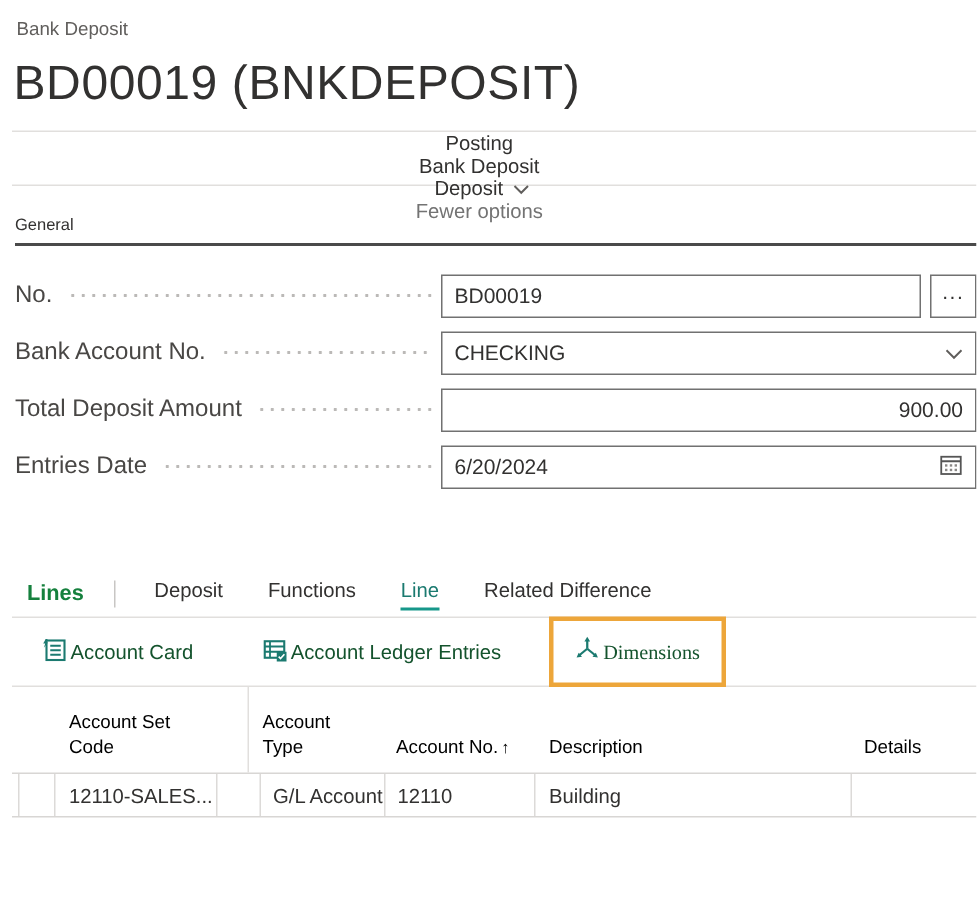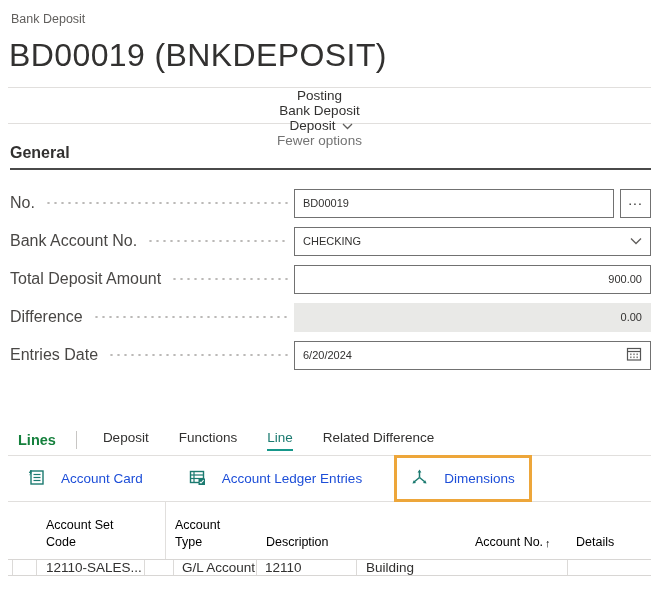--- a/index.html
+++ b/index.html
@@ -20,35 +20,35 @@
     height:37px; display:flex; align-items:center;
     padding-left:14px; font-size:13.5px;flex-direction:column;
   }
   .ab-item { margin-right:34px; color:#323130; cursor:default; }
   .ab-divider { width:1px; height:20px; background:#c8c6c4; margin:0 18px 0 0; }
   .ab-automate { display:flex; align-items:center; gap:7px; margin-right:30px; }
   .ab-gray { color:#737373; }
 
   
   .section-heading {
-    margin:20px 0 0 2px; font-size:16px; font-weight:bold; color:#323130;
+    margin:20px 0 0 2px; font-size:11px; font-weight:normal; color:#323130;
     padding-bottom:6px; border-bottom:2px solid #4a4a4a;
   }
   .fields { margin-top:14px; padding-left:2px; }
   .field-row { display:flex; align-items:center; height:38px; }
   .f-label { font-size:16px; color:#494745; white-space:nowrap; }
   .f-leader {
     flex:1; height:2px; margin:0 6px 0 10px;
     background-image:radial-gradient(circle,#bbb9b7 1px,transparent 1.3px);
     background-size:7px 2px; background-repeat:repeat-x; background-position:left center;
   }
   .f-ctrl { flex:none; width:357px; display:flex; align-items:center; }
   .input {
     height:29px; border:1px solid #717171; background:#fff;
-    display:flex; align-items:center; padding:0 8px; font-size:11px; width:357px;
+    display:flex; align-items:center; padding:0 8px; font-size:14px; width:357px;
   }
   .input.short { width:320px; }
   .input.right { justify-content:flex-end; }
   .input.between { justify-content:space-between; }
   .input.disabled { background:#e9e9e7; border-color:#e9e9e7; justify-content:flex-end; }
   .assist-btn {
     width:31px; height:29px; margin-left:6px; border:1px solid #717171; background:#fff;
     display:flex; align-items:center; justify-content:center;
     font-size:14px; letter-spacing:1px; color:#323130; cursor:pointer; padding-bottom:6px;
   }
@@ -58,43 +58,43 @@
   .lines-title { font-weight:bold; font-size:14.5px; margin-right:20px; color:#15803d; }
   .lines-divider { width:1px; height:18px; background:#c8c6c4; margin-right:26px; }
   .tab { margin-right:30px; padding-bottom:4px; border-bottom:2px solid transparent; color:#323130; cursor:pointer; }
   .tab.active { color:#1b7a70; border-bottom-color:#16978a; }
 
   .line-toolbar {
     margin-top:2px; height:47px; display:flex; align-items:center;
     border-top:1px solid #e1dfdd; border-bottom:1px solid #e1dfdd;
     padding-left:20px; font-size:13.5px;
   }
-  .tb-btn { display:flex; align-items:center; gap:16px; margin-right:46px; color:#1d4ed8; cursor:pointer; }
+  .tb-btn { display:flex; align-items:center; gap:2px; margin-right:46px; color:#14532d; cursor:pointer; }
   .tb-btn svg { flex:none; }
   .hl-box {
     height:47px; margin:0 0 0 -14px; padding:0 14px;
-    border:3px solid #eda63a; display:flex; align-items:center;
+    border:3px solid #eda63a; display:flex; align-items:center;font-family:Liberation Serif, serif;
   }
   .hl-box .tb-btn { margin-right:0; }
 
   
   .grid-header { display:flex; height:57px; font-size:12.5px; color:#000000; }
   .th { display:flex; align-items:flex-end; padding-bottom:8px; line-height:1.35; }
   .th-sel  { width:25px; margin-left:4px; }
   .th-asc  { width:129px; padding:0 10px 8px 9px; border-right:1px solid #e1dfdd; }
   .th-asc span { max-width:74px; }
   .th-type { width:91px; padding-left:9px; }
   .th-type span { max-width:54px; }
   .th-no   { width:100px; padding-left:7px; white-space:nowrap; }
   .th-desc { width:211px; padding-left:9px; }
   .th-det  { width:79px; padding-left:8px; }
   .sort-arrow { font-size:11px; margin-left:2px; }
 
   .grid-row {
-    display:flex; align-items:stretch; height:17px; font-size:13.5px; color:#323130;
+    display:flex; align-items:stretch; height:30px; font-size:13.5px; color:#323130;
     border-top:1px solid #d8d6d4; border-bottom:1px solid #d8d6d4;
   }
   .td { display:flex; align-items:center; border-right:1px solid #dcdad8; height:100%; white-space:nowrap; overflow:hidden; }
   .td-sel  { width:25px; margin-left:4px; border-left:1px solid #dcdad8; }
   .td-asc  { width:108px; padding-left:9px; }
   .td-gap  { width:29px; }
   .td-type { width:83px; padding-left:8px; }
   .td-no   { width:100px; padding-left:8px; }
   .td-desc { width:211px; padding-left:9px; }
   .td-det  { width:79px; padding-left:8px; }
@@ -151,27 +151,20 @@
     </div>
 
     <div class="field-row">
       <span class="f-label">Total Deposit Amount</span>
       <span class="f-leader"></span>
       <span class="f-ctrl">
         <span class="input right">900.00</span>
       </span>
     </div>
 
-    <div class="field-row">
-      <span class="f-label">Difference</span>
-      <span class="f-leader"></span>
-      <span class="f-ctrl">
-        <span class="input disabled">0.00</span>
-      </span>
-    </div>
 
     <div class="field-row">
       <span class="f-label">Entries Date</span>
       <span class="f-leader"></span>
       <span class="f-ctrl">
         <span class="input between">
           <span>6/20/2024</span>
           <span>
             <svg width="16" height="16" viewBox="0 0 16 16">
               <rect x="1.5" y="2.5" width="13" height="11.5" fill="none" stroke="#555" stroke-width="1.2"></rect>
@@ -249,26 +242,26 @@
   </div>
 
   <div class="grid-header">
     <div class="th th-sel"></div>
     <div class="th th-asc">
       <span>Account Set Code</span>
     </div>
     <div class="th th-type">
       <span>Account Type</span>
     </div>
-    <div class="th th-desc">
-      <span>Description</span>
-    </div>
     <div class="th th-no">
       <span>Account No.</span>
       <span class="sort-arrow">↑</span>
+    </div>
+    <div class="th th-desc">
+      <span>Description</span>
     </div>
     <div class="th th-det">
       <span>Details</span>
     </div>
   </div>
 
   <div class="grid-row">
     <div class="td td-sel"></div>
     <div class="td td-asc">12110-SALES...</div>
     <div class="td td-gap"></div>

